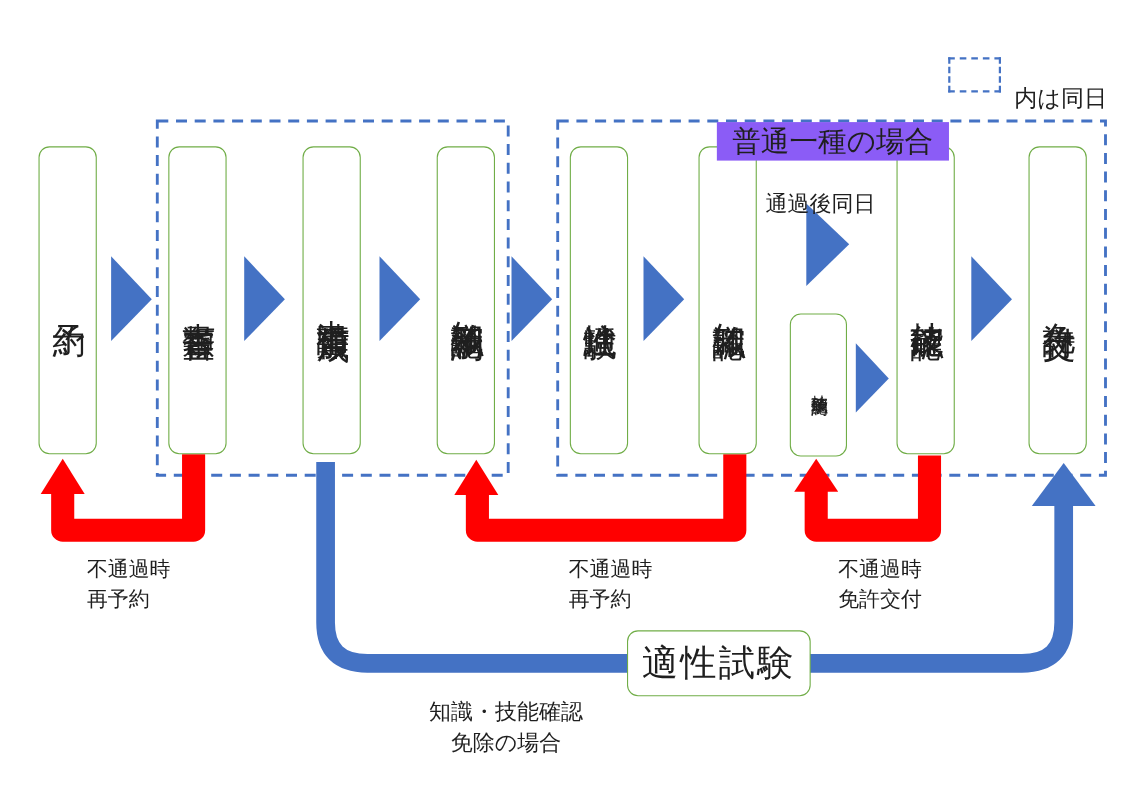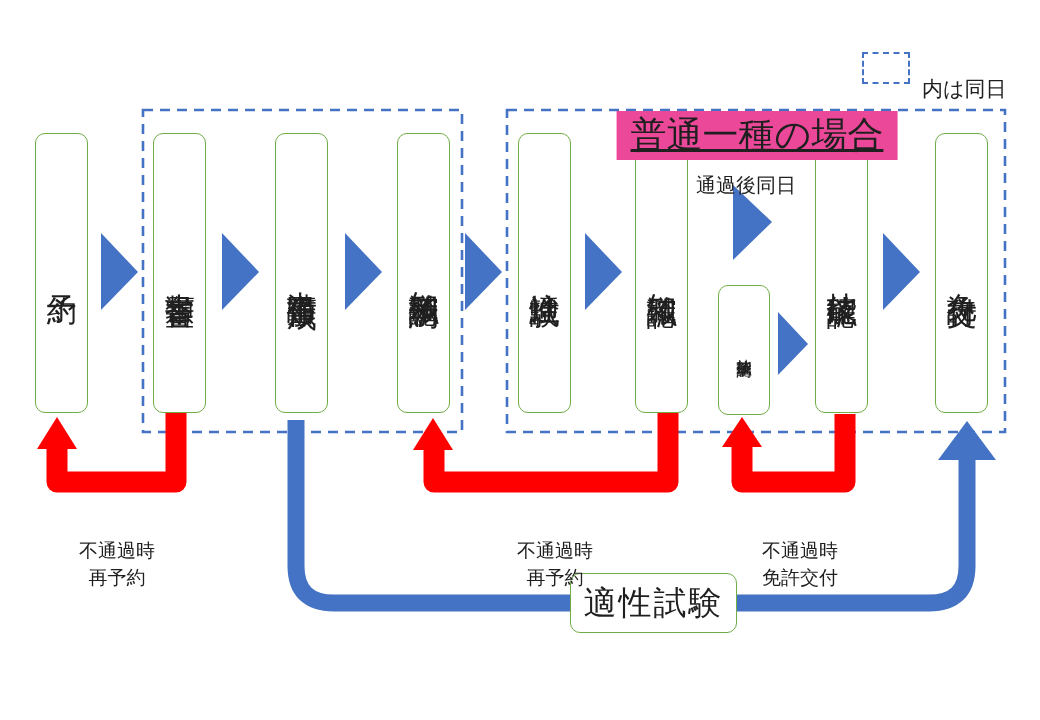--- a/index.html
+++ b/index.html
@@ -17,29 +17,29 @@
   .step-box.small{top:285px;height:130px;width:52px;font-size:15px;letter-spacing:1px;}
   .bypass-box{
     position:absolute;left:570px;top:573px;width:167px;height:60px;
     background:#ffffff;border:1.5px solid #70AD47;border-radius:10px;
     display:flex;align-items:center;justify-content:center;
     font-size:33px;color:#1f1f1f;z-index:2;box-sizing:border-box;letter-spacing:2px;
   }
   .note{position:absolute;z-index:3;color:#1f1f1f;margin-top:20px;}
   .group-title{
     left:757px;top:91px;transform:translateX(-50%);
-    font-size:36px;background:#ec4899;padding:0 14px;white-space:nowrap;text-decoration:underline;
+    font-size:26px;background:#8b5cf6;padding:0 14px;white-space:nowrap;
   }
   .legend-box{
     position:absolute;left:862px;top:52px;width:48px;height:32px;
     border:2px dashed #4472C4;z-index:2;box-sizing:border-box;background:#fff;
   }
   .legend-label{left:922px;top:55px;font-size:21px;white-space:nowrap;}
   .pass-note{left:696px;top:152px;font-size:20px;white-space:nowrap;}
-  .retry-note{transform:translateX(-50%);top:518px;font-size:19px;line-height:1.42;text-align:center;white-space:nowrap;}
+  .retry-note{transform:translateX(-50%);top:486px;font-size:19px;line-height:1.42;white-space:nowrap;}
   .bypass-note{left:460px;top:615px;transform:translateX(-50%);font-size:20px;line-height:1.38;text-align:center;white-space:nowrap;}
 </style>
 </head>
 <body>
 
 <div id="stage">
 
   <svg id="arrows-svg" width="1040" height="720" viewBox="0 0 1040 720">
 
     <rect x="143" y="110" width="319" height="322" fill="none" stroke="#4472C4" stroke-width="2.6" stroke-dasharray="10 7"></rect>
@@ -114,14 +114,18 @@
   <div class="note retry-note" style="left:555px;">
     <div>不通過時</div>
     <div>再予約</div>
   </div>
 
   <div class="note retry-note" style="left:800px;">
     <div>不通過時</div>
     <div>免許交付</div>
   </div>
 
+  <div class="note bypass-note">
+    <div>知識・技能確認</div>
+    <div>免除の場合</div>
+  </div>
 
 </div>
 
 </body></html>

